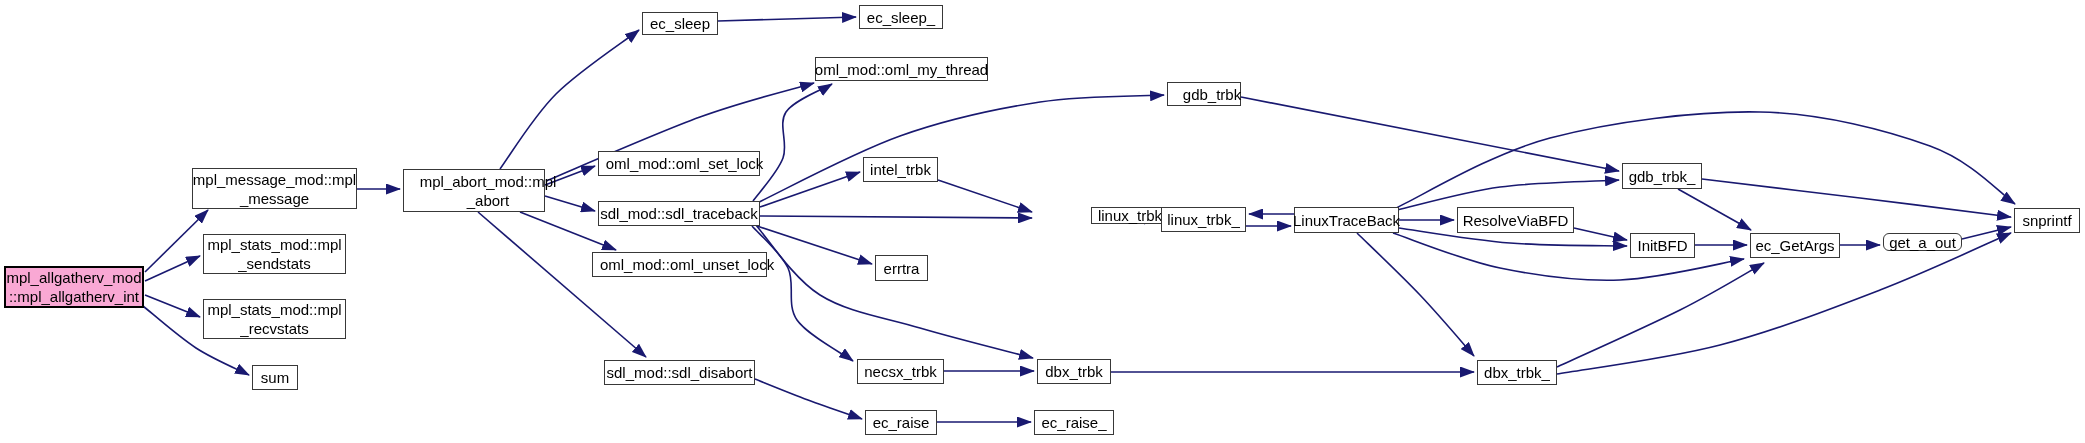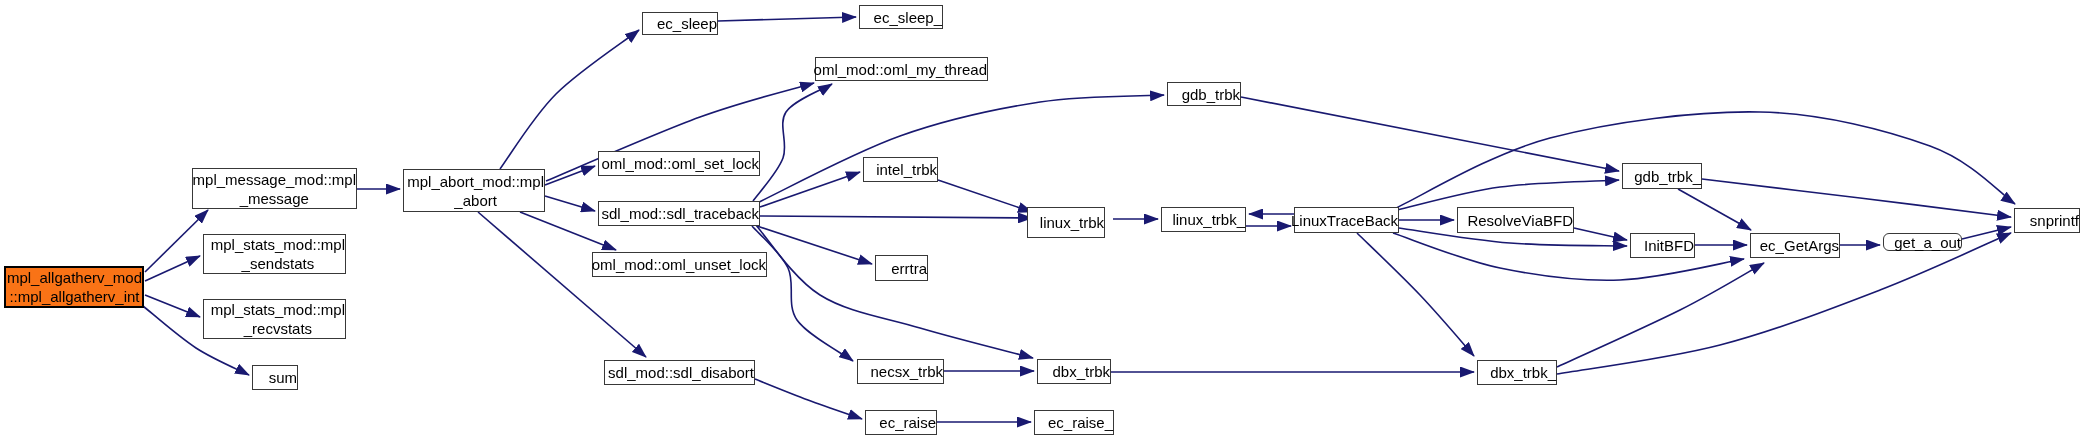--- a/index.html
+++ b/index.html
@@ -17,29 +17,29 @@
     width: 2085px; height: 443px;
   }
   .node {
     position: absolute;
     box-sizing: border-box;
     background: #ffffff;
     border: 1.3px solid #383838;
     color: #000000;
     display: flex;
     align-items: center;
-    justify-content: flex-end;
+    justify-content: center;
     text-align: center;
     font-size: 15px;
     line-height: 19px;
     white-space: pre-line;
     cursor: pointer;
   }
   .node.highlight {
-    background: #f97316;
+    background: #f9a8d4;
     border: 2px solid #000000;
     cursor: default;
   }
   .edge-path {
     fill: none;
     stroke-width: 1.6px;
   }
 </style>
 </head>
 <body>
@@ -113,21 +113,21 @@
       <div class="node" style="left: 598px; top: 151px; width: 162px; height: 25px; padding-left: 11px;"><span>oml_mod::oml_set_lock</span></div>
       <div class="node" style="left: 598px; top: 201px; width: 162px; height: 25px;"><span>sdl_mod::sdl_traceback</span></div>
       <div class="node" style="left: 592px; top: 252px; width: 175px; height: 25px; padding-left: 15px;"><span>oml_mod::oml_unset_lock</span></div>
       <div class="node" style="left: 863px; top: 157px; width: 75px; height: 25px;"><span>intel_trbk</span></div>
       <div class="node" style="left: 875px; top: 255px; width: 53px; height: 26px;"><span>errtra</span></div>
       <div class="node" style="left: 604px; top: 360px; width: 151px; height: 25px;"><span>sdl_mod::sdl_disabort</span></div>
       <div class="node" style="left: 857px; top: 359px; width: 87px; height: 25px;"><span>necsx_trbk</span></div>
       <div class="node" style="left: 1037px; top: 359px; width: 74px; height: 25px;"><span>dbx_trbk</span></div>
       <div class="node" style="left: 865px; top: 410px; width: 72px; height: 25px;"><span>ec_raise</span></div>
       <div class="node" style="left: 1034px; top: 410px; width: 80px; height: 25px;"><span>ec_raise_</span></div>
-      <div class="node" style="left: 1027px; top: 207px; width: 78px; height: 31px;"><span>linux_trbk</span></div>
+      <div class="node" style="left: 1091px; top: 207px; width: 78px; height: 17px;"><span>linux_trbk</span></div>
       <div class="node" style="left: 1161px; top: 207px; width: 85px; height: 25px;"><span>linux_trbk_</span></div>
       <div class="node" style="left: 1294px; top: 207px; width: 105px; height: 26px;"><span>LinuxTraceBack</span></div>
       <div class="node" style="left: 1457px; top: 207px; width: 117px; height: 26px;"><span>ResolveViaBFD</span></div>
       <div class="node" style="left: 1622px; top: 163px; width: 80px; height: 26px;"><span>gdb_trbk_</span></div>
       <div class="node" style="left: 1630px; top: 233px; width: 65px; height: 25px;"><span>InitBFD</span></div>
       <div class="node" style="left: 1750px; top: 233px; width: 90px; height: 25px;"><span>ec_GetArgs</span></div>
       <div class="node" style="left: 1883px; top: 233px; width: 79px; height: 18px; border-radius: 6px;"><span>get_a_out</span></div>
       <div class="node" style="left: 2014px; top: 208px; width: 66px; height: 25px;"><span>snprintf</span></div>
       <div class="node" style="left: 1477px; top: 360px; width: 80px; height: 25px;"><span>dbx_trbk_</span></div>
     </div>

